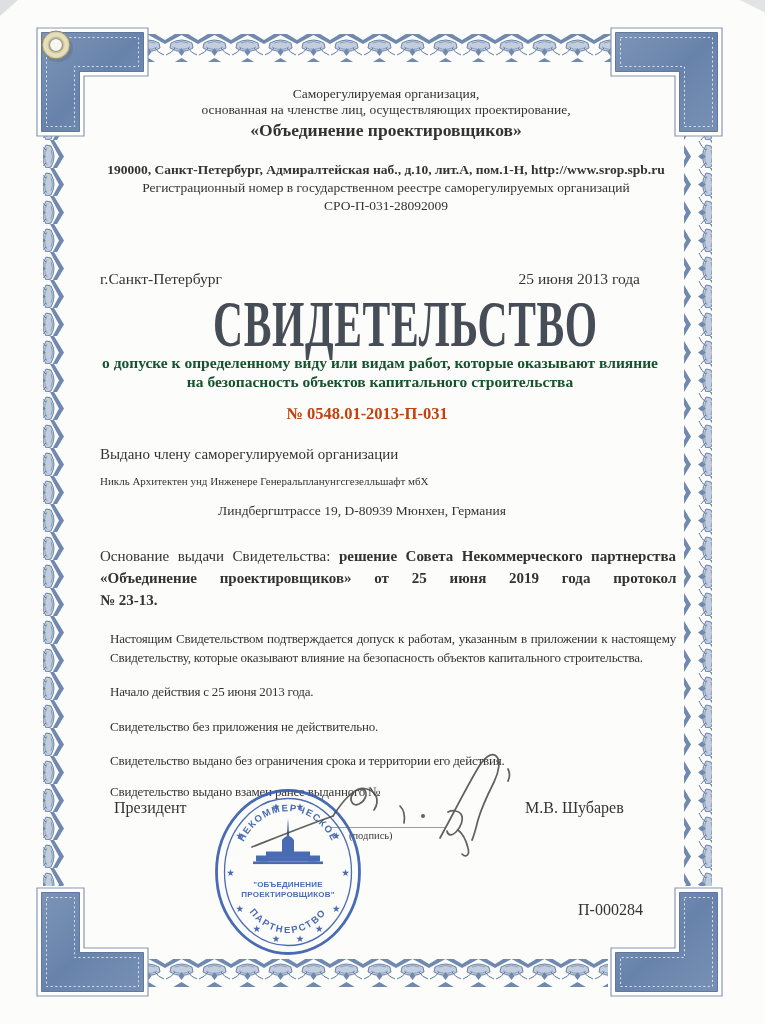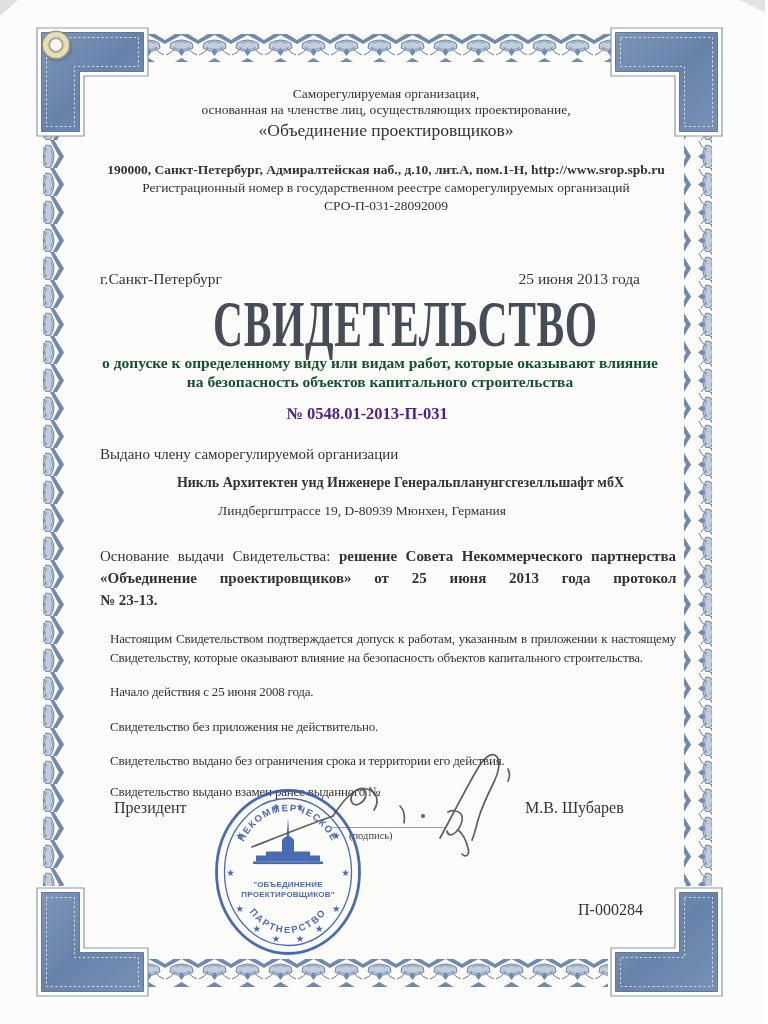--- a/index.html
+++ b/index.html
@@ -7,32 +7,32 @@
     position:relative;width:765px;height:1024px;overflow:hidden;
     background:#fcfcfb;font-family:"Liberation Serif","DejaVu Serif",serif;
     color:#333;
   }
   .abs{position:absolute;}
   svg{display:block;}
   
   .hdr{left:100px;top:86px;width:572px;text-align:center;line-height:16px;font-size:13.5px;}
   .hdr .l1,.hdr .l2{white-space:nowrap;}
   .hdr .org-type{font-weight:bold;font-size:15px;margin-top:1px;}
-  .hdr .org-name{font-weight:normal;font-size:17.5px;line-height:20px;margin-top:2px;}
+  .hdr .org-name{font-weight:bold;font-size:17.5px;line-height:20px;margin-top:2px;}
   .hdr .addr{margin-top:22px;white-space:nowrap;font-weight:bold;}
   .hdr .reg{margin-top:2px;}
   .dateline{left:100px;top:270px;width:540px;display:flex;justify-content:space-between;font-size:15.5px;text-align:center;}
   .title{left:100px;top:293px;width:546px;text-align:center;}
   .title span{display:inline-block;transform:scaleX(.63);transform-origin:50% 50%;
     font-weight:bold;font-size:66px;line-height:62px;color:#474d56;letter-spacing:1px;white-space:nowrap;}
   .subtitle{left:100px;top:353px;width:560px;text-align:center;font-weight:bold;font-size:15.5px;line-height:19px;color:#14532d;}
   .subtitle div{white-space:nowrap;}
-  .cert-no{left:100px;top:404px;width:534px;text-align:center;font-weight:bold;font-size:16.5px;color:#4c1d95;}
+  .cert-no{left:100px;top:404px;width:534px;text-align:center;font-weight:bold;font-size:16.5px;color:#c2410c;}
   .issued{left:100px;top:446px;font-size:15px;}
-  .member{left:100px;top:475px;width:524px;text-align:right;font-weight:bold;font-size:14px;white-space:nowrap;}
+  .member{left:100px;top:475px;width:524px;text-align:left;font-weight:normal;font-size:11px;white-space:nowrap;}
   .member-addr{left:100px;top:503px;width:524px;text-align:center;font-size:13.5px;}
   .basis{left:100px;top:545px;width:576px;font-size:15px;line-height:22px;}
   .jline{text-align:justify;height:22px;overflow:hidden;}
   .jline::after{content:"";display:inline-block;width:100%;height:0;}
   .basis .b{font-weight:bold;}
   .stretch{font-weight:bold;word-spacing:19px;white-space:nowrap;height:22px;overflow:hidden;}
   .par{left:110px;width:566px;font-size:13px;letter-spacing:-0.2px;line-height:19px;margin-top:24px;}
   .jpar{text-align:justify;}
   .president{left:114px;top:799px;font-size:16px;}
   .signatory{left:525px;top:799px;font-size:16px;}
@@ -133,26 +133,26 @@
 
   <div class="abs issued">Выдано члену саморегулируемой организации</div>
   <div class="abs member">Никль Архитектен унд Инженере Генеральпланунгсгезелльшафт мбХ</div>
   <div class="abs member-addr">Линдбергштрассе 19, D-80939 Мюнхен, Германия</div>
 
   <div class="abs basis">
     <div class="jline">
       <span>Основание выдачи Свидетельства:</span>
       <span class="b">решение Совета Некоммерческого партнерства</span>
     </div>
-    <div class="stretch">«Объединение проектировщиков» от 25 июня 2013 года протокол</div>
+    <div class="stretch">«Объединение проектировщиков» от 25 июня 2019 года протокол</div>
     <div class="b">№ 23-13.</div>
   </div>
 
   <div class="abs par jpar" style="top:605px">Настоящим Свидетельством подтверждается допуск к работам, указанным в приложении к настоящему Свидетельству, которые оказывают влияние на безопасность объектов капитального строительства.</div>
-  <div class="abs par" style="top:658px">Начало действия с 25 июня 2008 года.</div>
+  <div class="abs par" style="top:658px">Начало действия с 25 июня 2013 года.</div>
   <div class="abs par" style="top:693px">Свидетельство без приложения не действительно.</div>
   <div class="abs par" style="top:727px">Свидетельство выдано без ограничения срока и территории его действия.</div>
   <div class="abs par" style="top:758px">Свидетельство выдано взамен ранее выданного №</div>
 
   <div class="abs president">Президент</div>
   <div class="abs sig-line"></div>
   <div class="abs sig-caption">(подпись)</div>
   <div class="abs signatory">М.В. Шубарев</div>
   <div class="abs form-no">П-000284</div>
 

